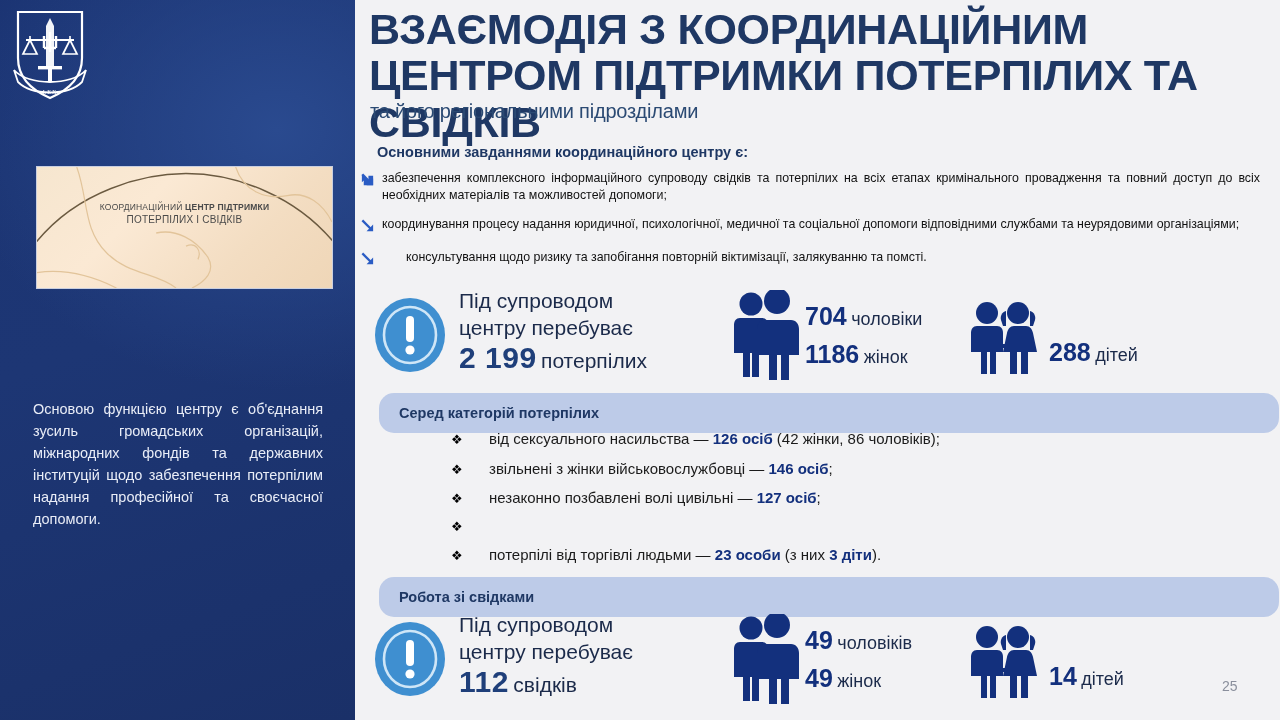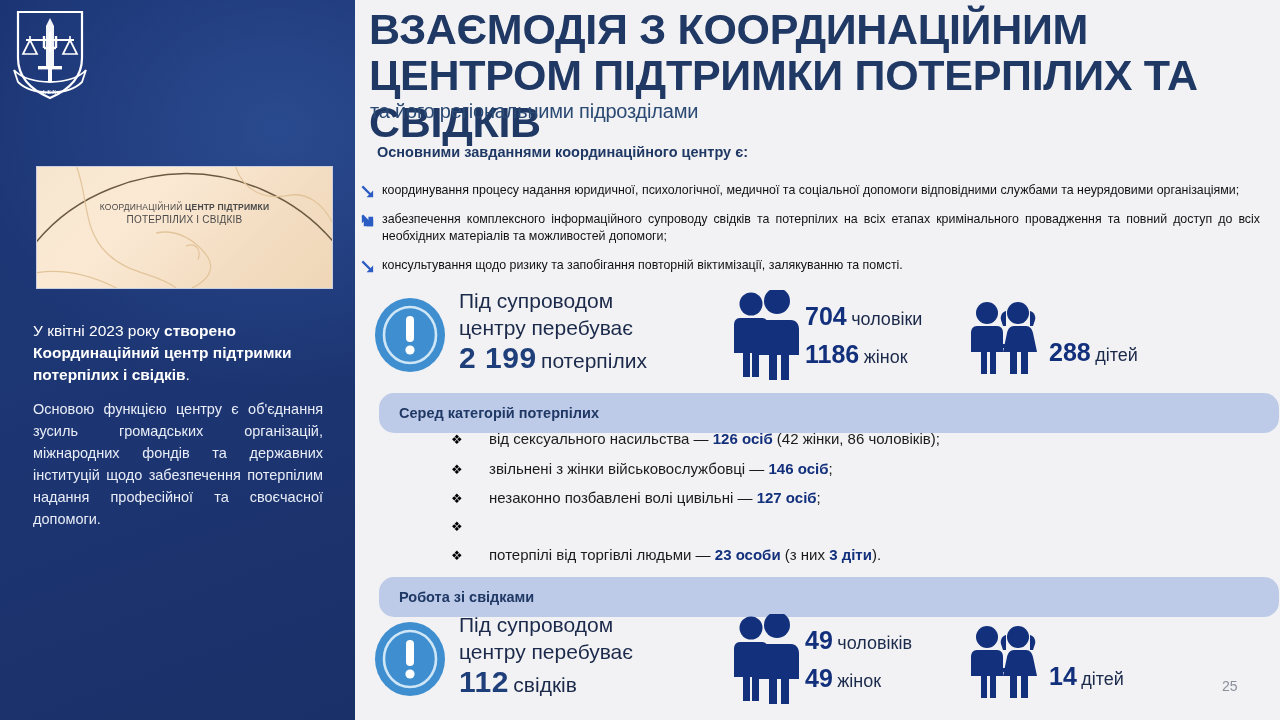--- a/index.html
+++ b/index.html
@@ -157,55 +157,52 @@
         <path d="M200 0 C208 22 230 30 252 26 C272 22 288 34 297 50" fill="none" stroke="#e2c49a" stroke-width="1.2"></path>
         <path d="M0 96 C30 92 58 100 80 110" fill="none" stroke="#e2c49a" stroke-width="1.2"></path>
         <path d="M150 72 c10 -4 16 4 12 12" fill="none" stroke="#e2c49a" stroke-width="1.2"></path>
       </svg>
       <div class="map-card-text">
         <div class="l1"><span>КООРДИНАЦІЙНИЙ </span><b>ЦЕНТР ПІДТРИМКИ</b></div>
         <div class="l2">ПОТЕРПІЛИХ І СВІДКІВ</div>
       </div>
     </div>
 
-    <div class="side-para side-para-1">
-      <span>У квітні 2023 року </span><b>створено Координаційний центр підтримки потерпілих і свідків</b><span>.</span>
-    </div>
 
     <div class="side-para side-para-2">Основою функцією центру є об'єднання зусиль громадських організацій, міжнародних фондів та державних інституцій щодо забезпечення потерпілим надання професійної та своєчасної допомоги.</div>
   </div>
 
   <div class="main">
 
     <div class="title">ВЗАЄМОДІЯ З КООРДИНАЦІЙНИМ ЦЕНТРОМ ПІДТРИМКИ ПОТЕРПІЛИХ ТА СВІДКІВ</div>
     <div class="subtitle">та його регіональними підрозділами</div>
 
     <div class="lead">Основними завданнями координаційного центру є:</div>
 
     <div class="bullets">
-      <div class="bullet-row" style="margin-top:12px;">
-        <span class="arrow-icon">
-          <svg viewBox="0 0 16 16" width="15" height="15">
-              <path d="M2.5 2.5 L13 13" stroke="#2a5cc4" stroke-width="2.4"></path>
-              <path d="M14 14 L14 7 L7 14 Z" fill="#2a5cc4"></path>
-            </svg>
-        </span>
-        <span class="bullet-text">координування процесу надання юридичної, психологічної, медичної та соціальної допомоги відповідними службами та неурядовими організаціями;</span>
-      </div>
       <div class="bullet-row">
         <span class="arrow-icon">
           <svg viewBox="0 0 16 16" width="15" height="15">
               <path d="M2 2 L9 9 L9 4 L14 4 L14 14 L4 14 L4 9 L2 11 Z" fill="#2a5cc4"></path>
               <path d="M2.5 2.5 L13 13" stroke="#2a5cc4" stroke-width="2.4"></path>
               <path d="M14 14 L14 7 L7 14 Z" fill="#2a5cc4"></path>
             </svg>
         </span>
         <span class="bullet-text">забезпечення комплексного інформаційного супроводу свідків та потерпілих на всіх етапах кримінального провадження та повний доступ до всіх необхідних матеріалів та можливостей допомоги;</span>
       </div>
       <div class="bullet-row" style="margin-top:12px;">
+        <span class="arrow-icon">
+          <svg viewBox="0 0 16 16" width="15" height="15">
+              <path d="M2.5 2.5 L13 13" stroke="#2a5cc4" stroke-width="2.4"></path>
+              <path d="M14 14 L14 7 L7 14 Z" fill="#2a5cc4"></path>
+            </svg>
+        </span>
+        <span class="bullet-text">координування процесу надання юридичної, психологічної, медичної та соціальної допомоги відповідними службами та неурядовими організаціями;</span>
+      </div>
+      <div class="bullet-row" style="margin-top:12px;gap:24px;">
         <span class="arrow-icon">
           <svg viewBox="0 0 16 16" width="15" height="15">
               <path d="M2.5 2.5 L13 13" stroke="#2a5cc4" stroke-width="2.4"></path>
               <path d="M14 14 L14 7 L7 14 Z" fill="#2a5cc4"></path>
             </svg>
         </span>
         <span class="bullet-text">консультування щодо ризику та запобігання повторній віктимізації, залякуванню та помсті.</span>
       </div>
     </div>
 

